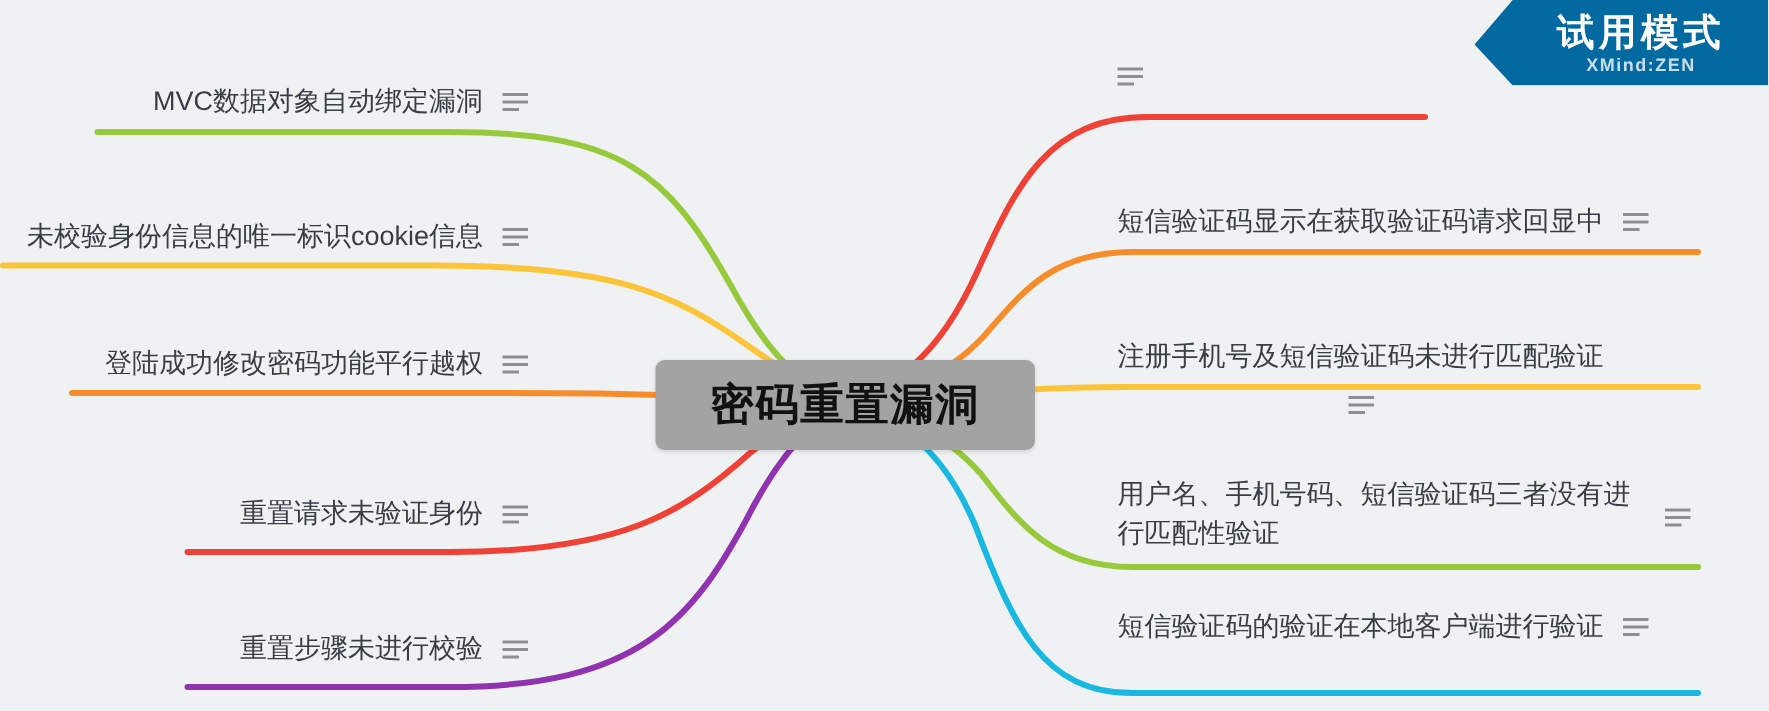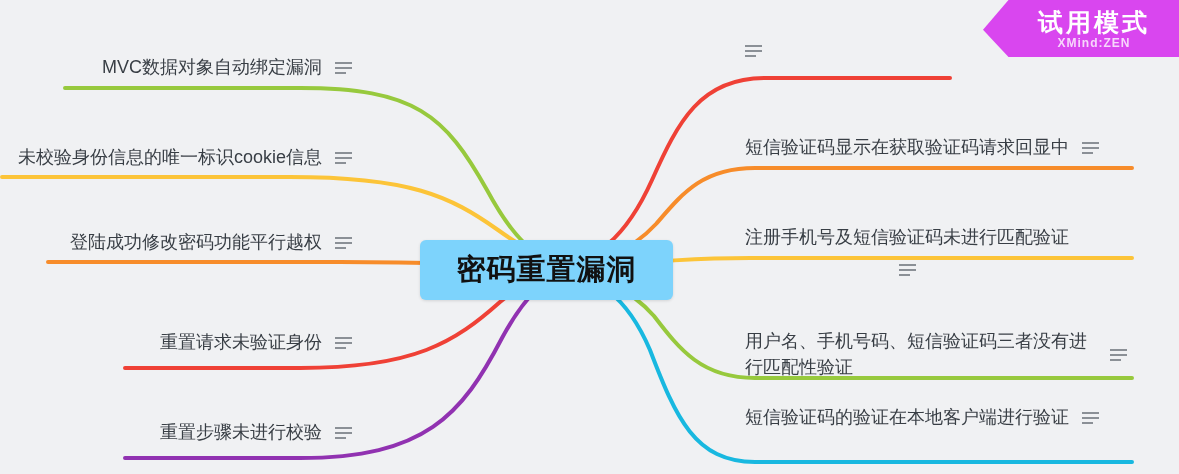--- a/index.html
+++ b/index.html
@@ -40,40 +40,40 @@
     content:""; position:absolute; left:0; right:0; top:1px; height:2px;
     background:#8b9096; box-shadow:0 5px 0 #8b9096;
   }
   .notes-icon::after {
     content:""; position:absolute; left:0; top:11px; width:11px; height:2px;
     background:#8b9096;
   }
 
   .central-topic {
     position:absolute;
-    left:420px; top:240px;
+    left:437px; top:240px;
     width:253px; height:60px;
-    background:#7dd3fc;
+    background:#a3a3a3;
     border-radius:6px;
     display:flex; align-items:center; justify-content:center;
     box-shadow:0 1px 3px rgba(0,0,0,0.12);
     cursor:pointer;
   }
   .central-topic .central-label {
     font-size:29px;
     font-weight:bold;
     color:#111111;
     letter-spacing:1px;
   }
 
   .trial-badge {
     position:absolute;
     right:0; top:0;
     width:196px; height:57px;
-    background:#d946ef;
+    background:#0369a1;
     clip-path:polygon(0 52%, 13% 0, 100% 0, 100% 100%, 13% 100%);
     display:flex; flex-direction:column;
     align-items:center; justify-content:center;
     padding-left:26px;
     cursor:pointer;
   }
   .trial-badge .badge-title {
     font-size:25px; font-weight:bold; color:#ffffff; letter-spacing:3px;
     line-height:28px;
   }
@@ -125,21 +125,21 @@
   <span class="notes-icon"></span>
 </div>
 <div class="topic-row" style="left:745px; top:134px;">
   <span class="topic-label">短信验证码显示在获取验证码请求回显中</span>
   <span class="notes-icon"></span>
 </div>
 <div class="topic-row" style="left:745px; top:224px;flex-direction:column;">
   <span class="topic-label">注册手机号及短信验证码未进行匹配验证</span>
   <span class="notes-icon"></span>
 </div>
-<div class="topic-row wrap" style="left:745px; top:328px;">
+<div class="topic-row wrap" style="left:745px; top:318px;font-family:Liberation Mono, monospace;">
   <span class="topic-label">用户名、手机号码、短信验证码三者没有进行匹配性验证</span>
   <span class="notes-icon"></span>
 </div>
 <div class="topic-row" style="left:745px; top:404px;">
   <span class="topic-label">短信验证码的验证在本地客户端进行验证</span>
   <span class="notes-icon"></span>
 </div>
 
 <div class="central-topic">
   <span class="central-label">密码重置漏洞</span>

